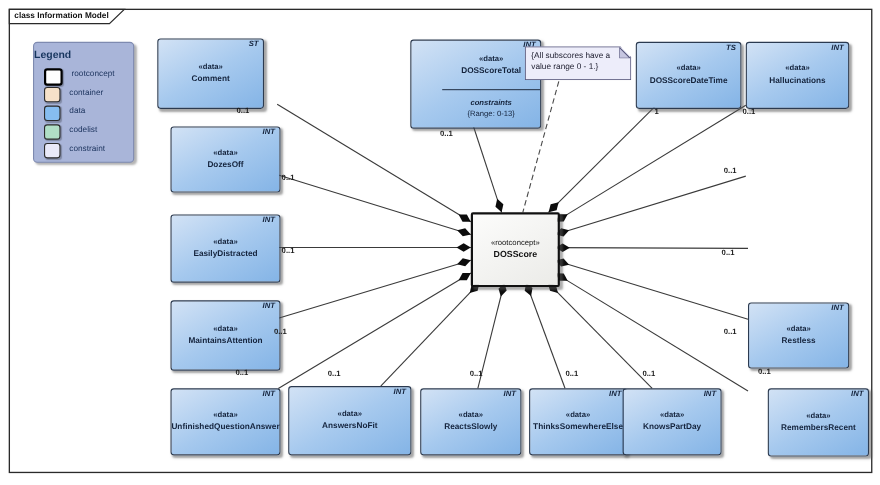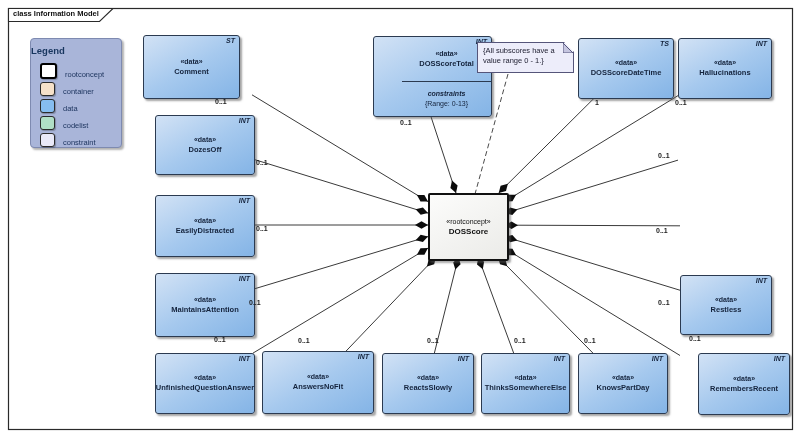--- a/index.html
+++ b/index.html
@@ -8,21 +8,21 @@
   #links{position:absolute;left:0;top:0;z-index:1;}
   .tab-label{position:absolute;left:13px;top:9px;z-index:3;font-size:7.5px;
     font-weight:bold;color:#101010;letter-spacing:0;}
   
   .legend{position:absolute;left:30px;top:38px;width:90px;height:108px;z-index:2;
     background:#a9b5d9;border:1px solid #7e8ab0;border-radius:4px;
     box-shadow:2px 2px 2px rgba(0,0,0,0.3);}
   .legend-title{text-align:left;font-size:9.5px;font-weight:bold;color:#17355e;
     margin-top:6px;}
   .legend-items{margin:6px 0 0 9px;}
-  .legend-item{display:flex;align-items:flex-end;height:17px;}
+  .legend-item{display:flex;align-items:flex-start;height:17px;}
   .swatch{width:13px;height:12px;border-radius:3px;border:1px solid #2b2b2b;
     box-shadow:1px 1px 1px rgba(0,0,0,0.25);flex:0 0 auto;}
   .swatch.thick{border:2px solid #000;}
   .legend-label{margin-left:8px;font-size:7.5px;color:#1f3660;}
   
   .uml-class{position:absolute;z-index:2;border:1px solid #2b3a50;border-radius:3px;
     background:linear-gradient(150deg,#d2e2f5 0%,#a6c9ee 50%,#84b4e6 100%);
     box-shadow:2px 2px 2px rgba(90,90,90,0.55);
     display:flex;flex-direction:column;justify-content:center;align-items:center;
     color:#14233c;}
@@ -177,21 +177,21 @@
       <div class="stereo">«data»</div>
       <div class="cls-name">ReactsSlowly</div>
     </div>
     <div class="mult" style="left: 427px; top: 337px;">0..1</div>
     <div class="uml-class" style="left: 481px; top: 353px; width: 87px; height: 59px;">
       <div class="dtype">INT</div>
       <div class="stereo">«data»</div>
       <div class="cls-name">ThinksSomewhereElse</div>
     </div>
     <div class="mult" style="left: 514px; top: 337px;">0..1</div>
-    <div class="uml-class" style="left: 578px; top: 353px; width: 88px; height: 59px;">
+    <div class="uml-class" style="left: 566px; top: 353px; width: 88px; height: 59px;">
       <div class="dtype">INT</div>
       <div class="stereo">«data»</div>
       <div class="cls-name">KnowsPartDay</div>
     </div>
     <div class="mult" style="left: 584px; top: 337px;">0..1</div>
     <div class="uml-class" style="left: 680px; top: 353px; width: 90px; height: 60px; margin-left: 18px;">
       <div class="dtype">INT</div>
       <div class="stereo">«data»</div>
       <div class="cls-name">RemembersRecent</div>
     </div>

